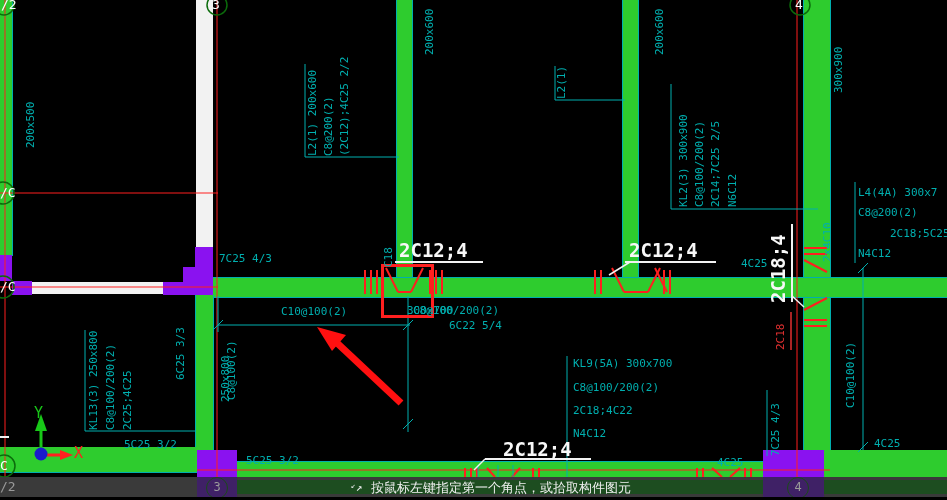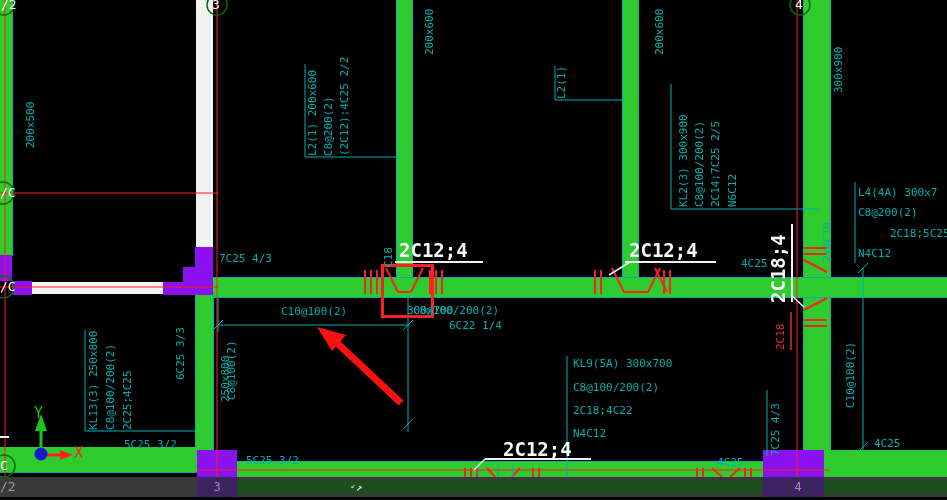--- a/index.html
+++ b/index.html
@@ -214,32 +214,33 @@
   <div class="htext wlabel" style="left:629px;top:240px;">2C12;4</div>
   <div class="htext wlabel" style="left:503px;top:439px;">2C12;4</div>
   <div class="htext" style="left:741px;top:257px;">4C25</div>
   <div class="htext" style="left:858px;top:186px;">L4(4A) 300x7</div>
   <div class="htext" style="left:858px;top:206px;">C8@200(2)</div>
   <div class="htext" style="left:890px;top:227px;">2C18;5C25</div>
   <div class="htext" style="left:858px;top:247px;">N4C12</div>
   <div class="htext" style="left:281px;top:305px;">C10@100(2)</div>
   <div class="htext" style="left:407px;top:304px;">300x700</div>
   <div class="htext" style="left:413px;top:304px;">C8@100/200(2)</div>
-  <div class="htext" style="left:449px;top:319px;">6C22 1/4</div>
+  <div class="htext" style="left:449px;top:319px;">6C22 5/4</div>
   <div class="htext" style="left:573px;top:357px;">KL9(5A) 300x700</div>
   <div class="htext" style="left:573px;top:381px;">C8@100/200(2)</div>
   <div class="htext" style="left:573px;top:404px;">2C18;4C22</div>
   <div class="htext" style="left:573px;top:427px;">N4C12</div>
   <div class="htext" style="left:124px;top:438px;">5C25 3/2</div>
   <div class="htext" style="left:246px;top:454px;">5C25 3/2</div>
   <div class="htext" style="left:717px;top:456px;">4C25</div>
   <div class="htext" style="left:874px;top:437px;">4C25</div>
 
   <div id="statusbar">
     <div style="position:absolute;left:237px;top:3px;width:710px;height:14px;background:#1D4D20;"></div>
     <div style="position:absolute;left:197px;top:0;width:40px;height:20px;background:#3F2166;"></div>
     <div style="position:absolute;left:763px;top:0;width:61px;height:20px;background:#3F2166;"></div>
     <div style="position:absolute;left:0;top:2px;font-size:13px;color:#9A9A9A;">/2</div>
     <div style="position:absolute;left:206px;top:0;width:20px;height:20px;border:1px solid #1B4A1B;border-radius:50%;color:#9A9A9A;font-size:12px;text-align:center;line-height:19px;">3</div>
     <div style="position:absolute;left:787px;top:0;width:20px;height:20px;border:1px solid #1B4A1B;border-radius:50%;color:#9A9A9A;font-size:12px;text-align:center;line-height:19px;">4</div>
     <span style="position:absolute;left:351px;top:4px;color:#F0F0F0;font-size:11px;"><span style="font-size:8px;vertical-align:top;">↙</span><span>↗</span></span>
+    <div style="position:absolute;left:371px;top:2px;color:#F0F0F0;font-size:13px;font-family:'DejaVu Sans',sans-serif;white-space:nowrap;">按鼠标左键指定第一个角点，或拾取构件图元</div>
   </div>
 </div>
 
 </body></html>

